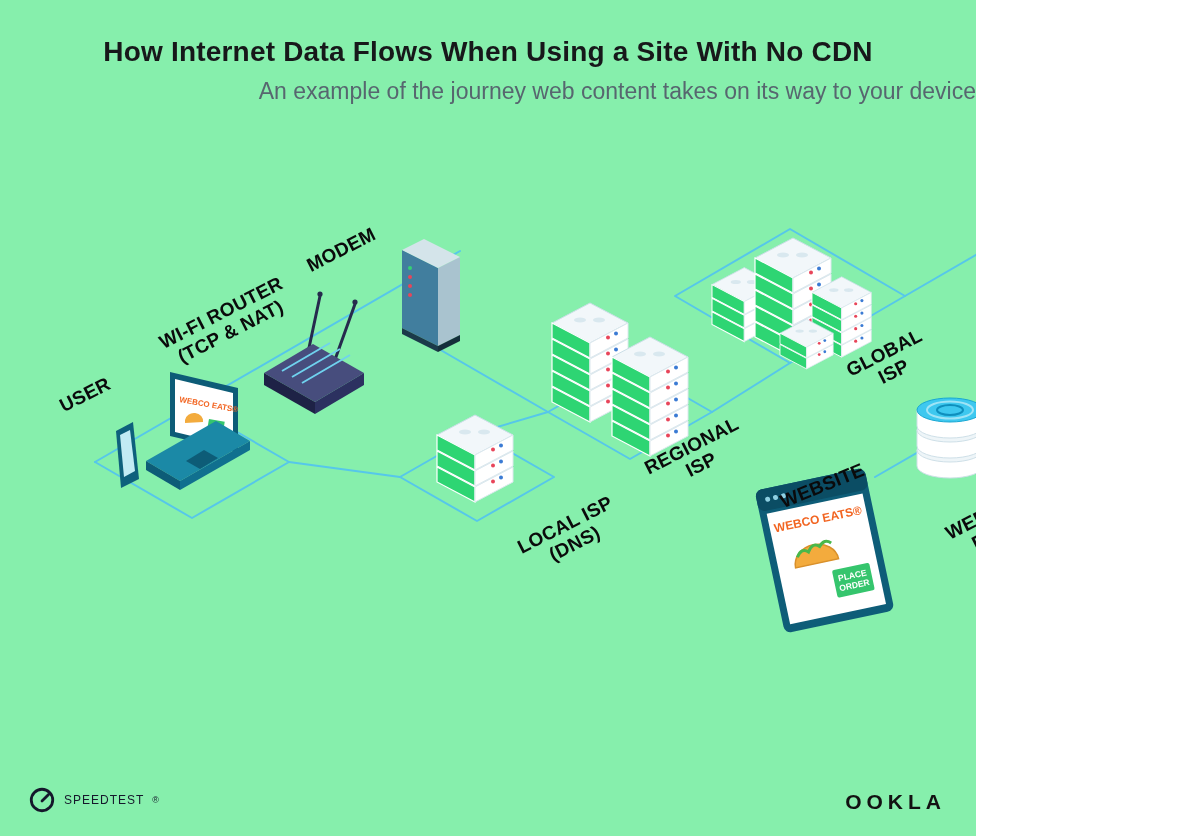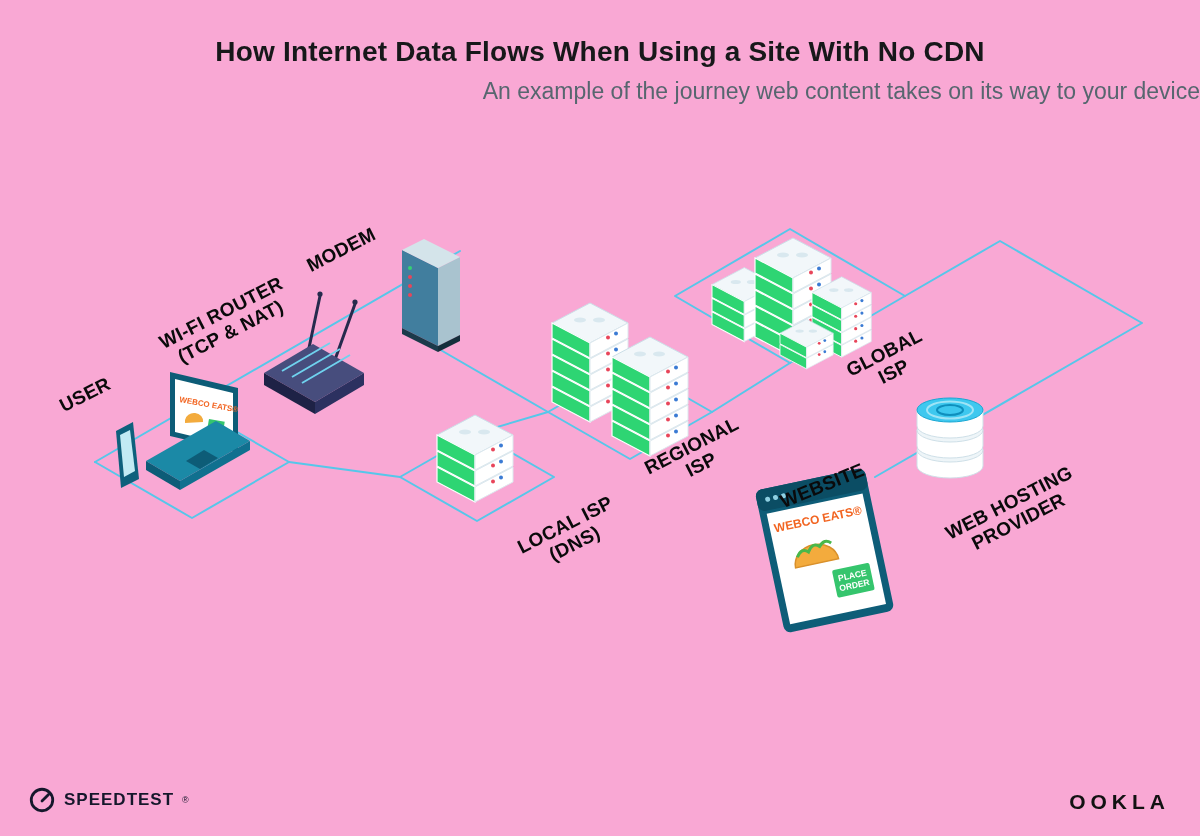--- a/index.html
+++ b/index.html
@@ -1,17 +1,17 @@
 <!DOCTYPE html>
 <html><head>
 <meta charset="utf-8">
 <style>
   * { margin:0; padding:0; box-sizing:border-box; }
   html,body { width:1200px; height:836px; background:#ffffff; font-family:"Liberation Sans",sans-serif; }
-  .canvas { position:relative; width:1200px; height:836px; background:#f9a8d4; overflow:hidden; }
+  .canvas { position:relative; width:976px; height:836px; background:#86efac; overflow:hidden; }
 
   .title {
     position:absolute; top:36px; left:0; width:100%;
     text-align:center; font-size:28px; font-weight:700;
     color:#17181a; letter-spacing:.2px;
   }
   .subtitle {
     position:absolute; top:78px; left:0; width:100%;
     text-align:right; font-size:23px; font-weight:400; color:#57666f;
   }
@@ -23,21 +23,21 @@
     position:absolute; font-weight:700; color:#0a0a0b;
     text-align:center; line-height:1.12; font-size:19px;
     letter-spacing:.3px; white-space:nowrap; transform:rotate(-27deg);
   }
   .node-label.tilt-light { transform:rotate(-22deg); }
 
   .footer-left {
     position:absolute; left:28px; top:786px;
     display:flex; align-items:center; gap:8px;
   }
-  .speedtest-text { font-size:17px; font-weight:700; letter-spacing:1px; color:#15172b; }
+  .speedtest-text { font-size:12px; font-weight:400; letter-spacing:1px; color:#15172b; }
   .tm-mark { font-size:9px; vertical-align:super; color:#15172b; }
   .footer-right {
     position:absolute; right:30px; top:790px;
     font-size:21px; font-weight:600; letter-spacing:5px; color:#121212;text-align:center;
   }
 </style>
 </head>
 <body>
 
 <div class="canvas">

